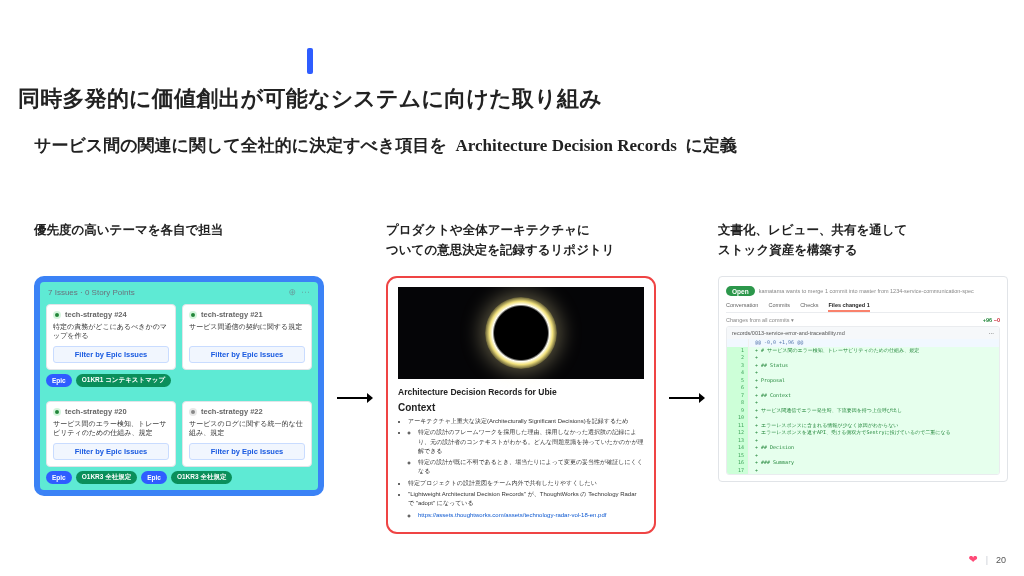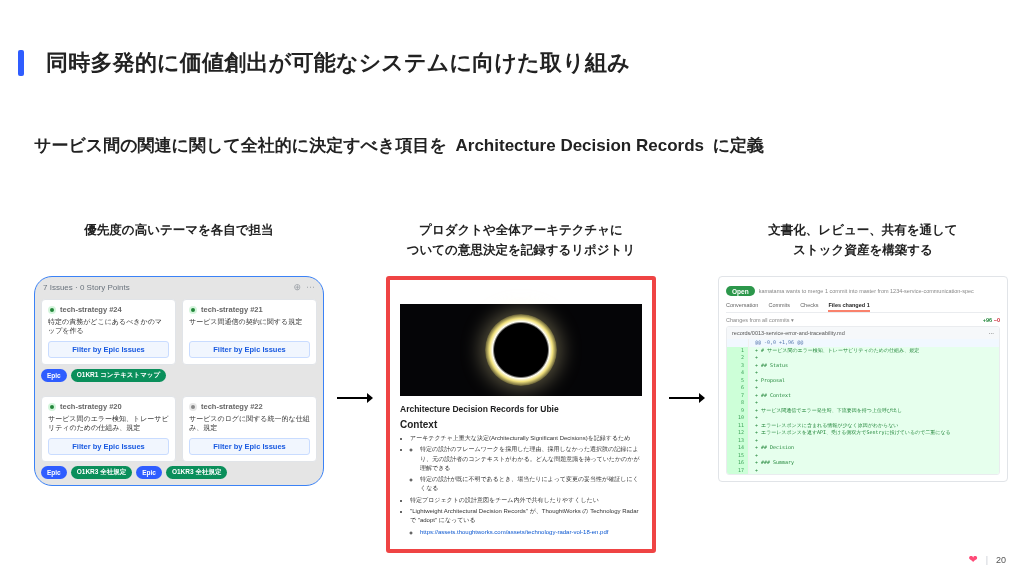--- a/index.html
+++ b/index.html
@@ -4,43 +4,43 @@
 <style>
   * { margin: 0; padding: 0; box-sizing: border-box; }
   body {
     width: 1024px; height: 576px;
     font-family: "Hiragino Sans", "Yu Gothic", "Meiryo", sans-serif;
     background: #fff; color: #222;
     position: relative; overflow: hidden;
   }
   .title-wrap {
     position: absolute; left: 18px; top: 48px;
-    display: flex; align-items: center; gap: 22px;
+    display: flex; align-items: center; gap: 10px; flex-direction: column;
   }
   .title-bar { width: 6px; height: 26px; background: #2f5dff; border-radius: 2px; }
   .title { font-size: 22px; font-weight: 700; letter-spacing: .01em; }
   .subtitle {
     position: absolute; left: 34px; top: 134px;
     font-size: 17px; font-weight: 700;
   }
-  .subtitle .eng { margin: 0 4px; }
+  .subtitle .eng { margin: 0 4px; font-family: Liberation Serif, serif; }
   .columns {
     position: absolute; left: 34px; top: 220px; right: 34px;
     display: grid;
     grid-template-columns: 290px 38px 270px 38px 290px;
     column-gap: 12px;
     align-items: start;
   }
-  .col-head { font-size: 12.5px; font-weight: 700; line-height: 1.6; margin-bottom: 14px; min-height: 42px; text-align: center; }
+  .col-head { font-size: 12.5px; font-weight: 700; line-height: 1.6; margin-bottom: 14px; min-height: 42px; }
   .arrow-cell { padding-top: 170px; text-align: center; }
   .arrow-cell svg { width: 36px; height: 16px; }
 
   
   .epics-panel {
-    border: 1px solid #3b82f6; border-radius: 18px; background: #e5e5e5;
+    border: 6px solid #3b82f6; border-radius: 10px; background: #5eead4;
     font-size: 8px; color: #333;
   }
   .epics-head {
     display: flex; justify-content: space-between; align-items: center;
     padding: 5px 8px 3px; color: #6a737d;
   }
   .epics-head-icons { display: flex; gap: 5px; opacity: .6; }
   .epics-head-icons span { font-size: 9px; }
   .epics-title {
     padding: 0 8px 5px; font-size: 11px; font-weight: 700; color: #222;
@@ -71,22 +71,22 @@
   .tag {
     display: inline-flex; align-items: center;
     font-size: 6.5px; font-weight: 700; padding: 2px 6px;
     border-radius: 8px; color: #fff;
   }
   .tag.epic { background: #2f5dff; }
   .tag.okr { background: #0a8f5b; }
 
   
   .adr-card {
-    border: 4px solid #ef4444; border-radius: 3px; background: #fff;
-    padding: 24px 10px 10px;
+    border: 2px solid #ef4444; border-radius: 11px; background: #fff;
+    padding: 9px 10px 10px;
   }
   .adr-hero {
     width: 100%; height: 92px; background: #050507;
     display: flex; justify-content: center; align-items: center;
     margin-bottom: 8px;
   }
   .eclipse {
     width: 72px; height: 72px; border-radius: 50%;
     background: radial-gradient(circle at 50% 50%, #000 0 52%, #fffef5 56%, #f2e27d 62%, rgba(0,0,0,0) 76%);
     box-shadow: 0 0 20px 4px rgba(255,240,180,.35);

